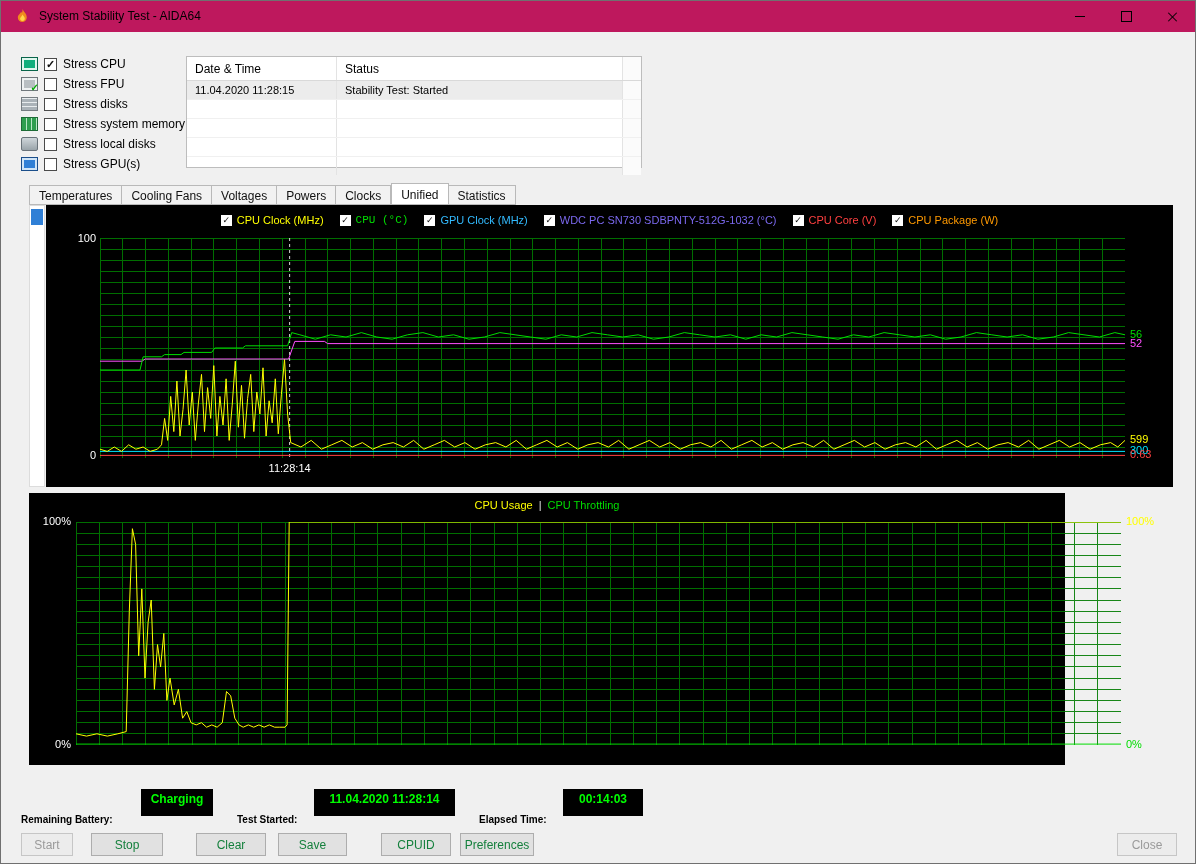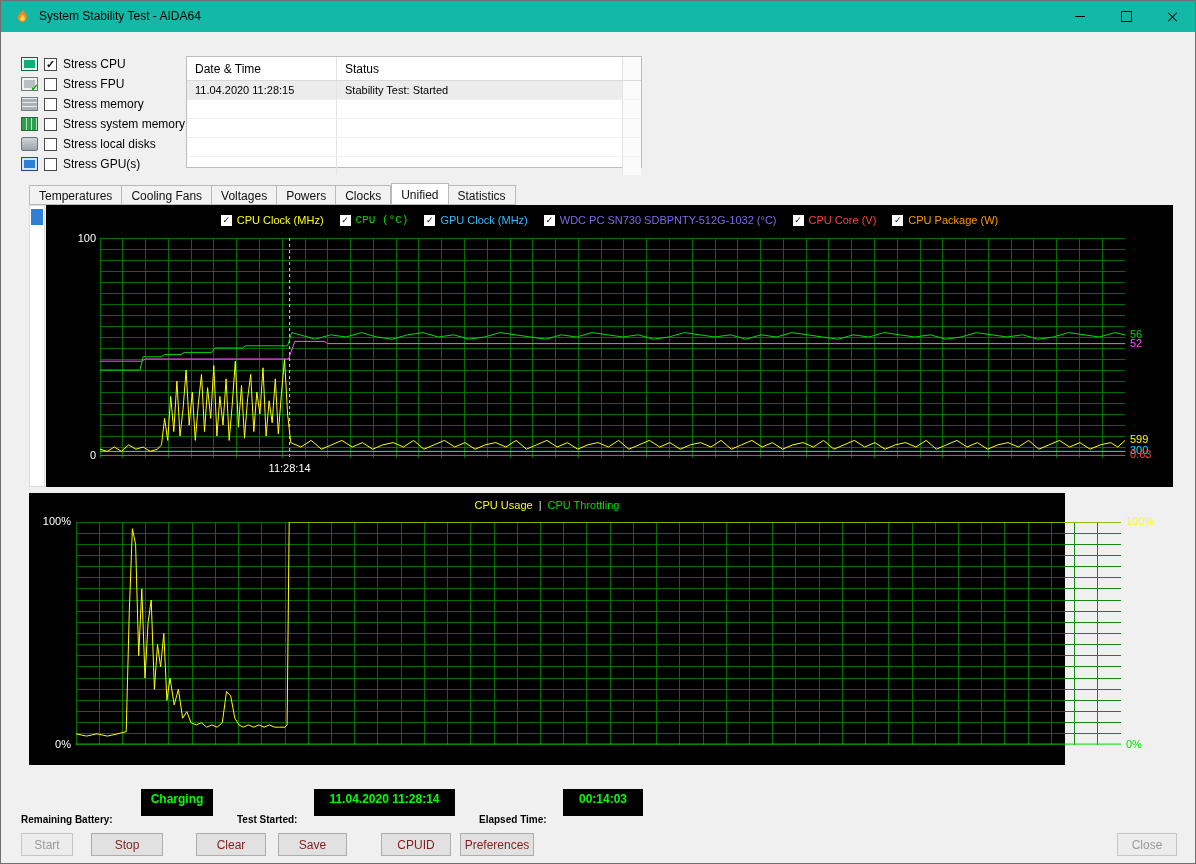--- a/index.html
+++ b/index.html
@@ -1,19 +1,19 @@
 <!DOCTYPE html>
 <html><head>
 <meta charset="utf-8">
 <style>
   html,body{margin:0;padding:0;background:#d6d6d6;font-family:"Liberation Sans",sans-serif;}
   .window{position:relative;width:1196px;height:864px;background:#f0f0f0;border:1px solid #707070;box-sizing:border-box;overflow:hidden;}
 
   
-  .titlebar{position:absolute;left:0;top:0;width:100%;height:31px;background:#14b8a6;}
+  .titlebar{position:absolute;left:0;top:0;width:100%;height:31px;background:#be185d;}
   .app-icon{position:absolute;left:13px;top:7px;width:17px;height:17px;}
   .title-text{position:absolute;left:38px;top:0;line-height:31px;font-size:12px;color:#000;}
   .win-controls{position:absolute;right:0;top:0;height:31px;display:flex;}
   .win-btn{width:46px;height:31px;display:flex;align-items:center;justify-content:center;background:transparent;border:none;padding:0;}
   .glyph-min{width:10px;height:1px;background:#000;}
   .glyph-max{width:9px;height:9px;border:1px solid #000;}
   .glyph-close{position:relative;width:11px;height:11px;}
   .glyph-close::before,.glyph-close::after{content:"";position:absolute;left:5px;top:0;width:1px;height:12px;background:#000;}
   .glyph-close::before{transform:rotate(45deg);}
   .glyph-close::after{transform:rotate(-45deg);}
@@ -67,21 +67,21 @@
   .g2-title{position:absolute;left:0;right:0;top:6px;text-align:center;font-size:11px;}
   .g2-title .sep{margin:0 6px;}
 
   
   .statusbar{position:absolute;left:0;top:788px;width:100%;height:22px;}
   .stat-label{position:absolute;font-size:10px;font-weight:bold;line-height:22px;color:#000;margin-top:20px;}
   .statbox{position:absolute;top:0;height:27px;background:#000;font-size:12px;font-weight:bold;text-align:center;line-height:21px;}
 
   
   .button-row{position:absolute;left:0;top:832px;width:100%;height:24px;}
-  .btn{position:absolute;top:0;height:23px;border:1px solid #adadad;background:#e1e1e1;font-size:12px;font-family:"Liberation Sans",sans-serif;color:#7f1d1d;padding:0;}
+  .btn{position:absolute;top:0;height:23px;border:1px solid #adadad;background:#e1e1e1;font-size:12px;font-family:"Liberation Sans",sans-serif;color:#15803d;padding:0;}
   .btn:disabled{color:#9a9a9a;border-color:#c6c6c6;background:#ececec;}
   .btn-0{left:20px;width:52px;}
   .btn-1{left:90px;width:72px;}
   .btn-2{left:195px;width:70px;}
   .btn-3{left:277px;width:69px;}
   .btn-4{left:380px;width:70px;}
   .btn-5{left:459px;width:74px;}
   .btn-6{left:1116px;width:60px;}
 </style>
 </head>
@@ -115,21 +115,21 @@
         <span class="slabel">Stress CPU</span>
       </div>
       <div class="stress-row">
         <span class="sicon fpu-icon"></span>
         <span class="wincheck"></span>
         <span class="slabel">Stress FPU</span>
       </div>
       <div class="stress-row">
         <span class="sicon cache-icon"></span>
         <span class="wincheck"></span>
-        <span class="slabel">Stress memory</span>
+        <span class="slabel">Stress disks</span>
       </div>
       <div class="stress-row">
         <span class="sicon memory-icon"></span>
         <span class="wincheck"></span>
         <span class="slabel">Stress system memory</span>
       </div>
       <div class="stress-row">
         <span class="sicon disk-icon"></span>
         <span class="wincheck"></span>
         <span class="slabel">Stress local disks</span>

